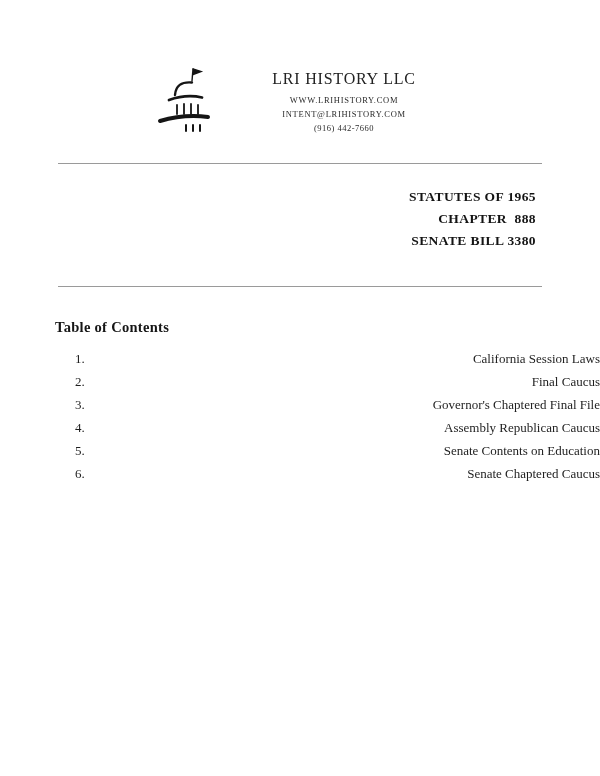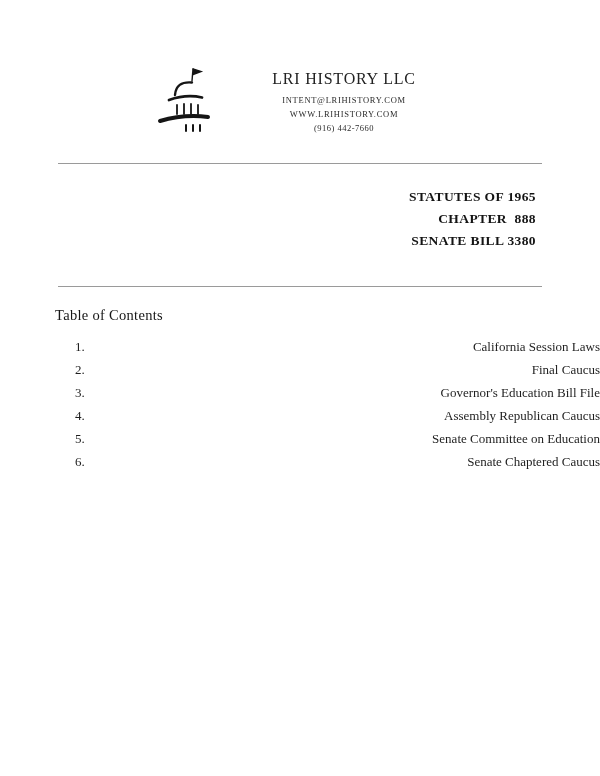--- a/index.html
+++ b/index.html
@@ -89,25 +89,26 @@
   }
 
   .bill-info-spacer { height: 10px; }
 
   
   .toc {
     padding: 20px 0 0 55px;
   }
 
   .toc-title {
-    font-weight: normal;
+    font-weight: bold;
     font-size: 14.5px;
     letter-spacing: 0.3px;
     color: #161616;
     margin-bottom: 16px;
+    margin-top: 12px;
   }
 
   ol.toc-list {
     list-style: decimal;
     list-style-position: outside;
     padding-left: 33px;
     font-size: 13px;
     color: #1e1e1e;
   }
 
@@ -146,22 +147,22 @@
 
           <path d="M30 61 L30 67" stroke-width="2"></path>
           <path d="M37 61 L37 67" stroke-width="2"></path>
           <path d="M44 61 L44 67" stroke-width="2"></path>
         </g>
       </svg>
     </div>
 
     <div class="company-block">
       <div class="company-name">LRI HISTORY LLC</div>
+      <div class="contact-line">WWW.LRIHISTORY.COM</div>
       <div class="contact-line">INTENT@LRIHISTORY.COM</div>
-      <div class="contact-line">WWW.LRIHISTORY.COM</div>
       <div class="contact-line phone">(916) 442-7660</div>
     </div>
 
   </div>
 
   <hr class="rule rule-top">
 
   <div class="bill-info">
     <div class="bill-line">STATUTES OF 1965</div>
     <div class="bill-line">CHAPTER  888</div>
@@ -170,20 +171,20 @@
 
   <div class="bill-info-spacer"></div>
 
   <hr class="rule rule-mid">
 
   <div class="toc">
     <div class="toc-title">Table of Contents</div>
     <ol class="toc-list">
       <li>California Session Laws</li>
       <li>Final Caucus</li>
-      <li>Governor's Education Bill File</li>
+      <li>Governor's Chaptered Final File</li>
       <li>Assembly Republican Caucus</li>
-      <li>Senate Committee on Education</li>
+      <li>Senate Contents on Education</li>
       <li>Senate Chaptered Caucus</li>
     </ol>
   </div>
 
 </div>
 
 </body></html>

